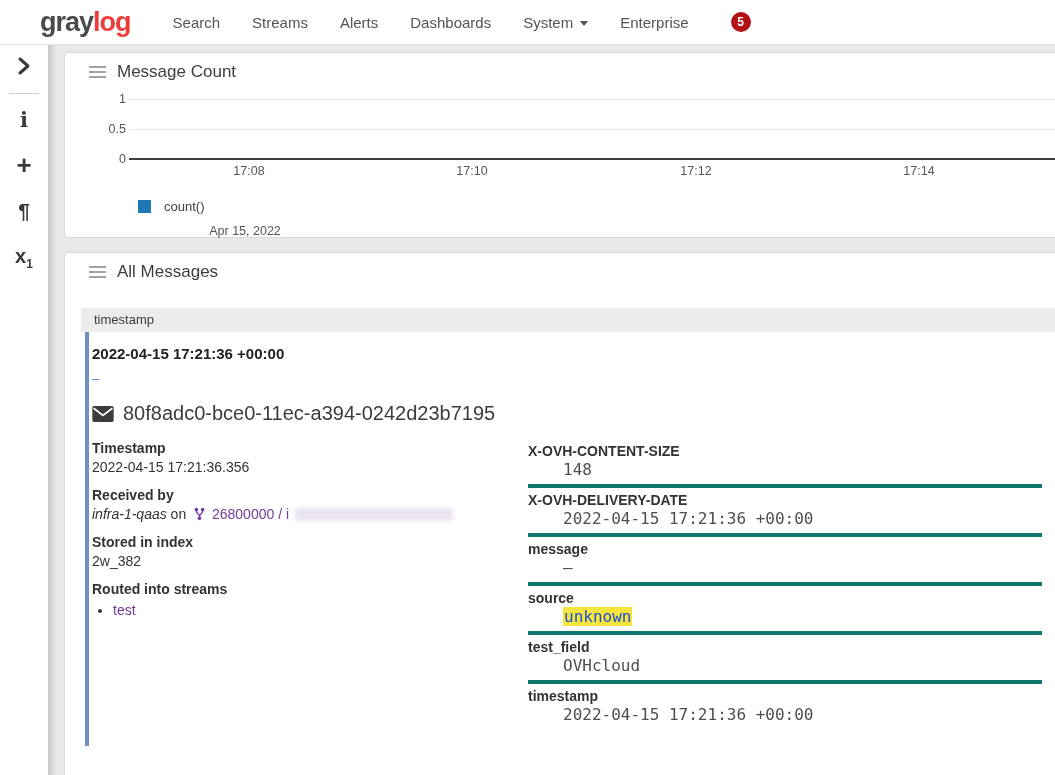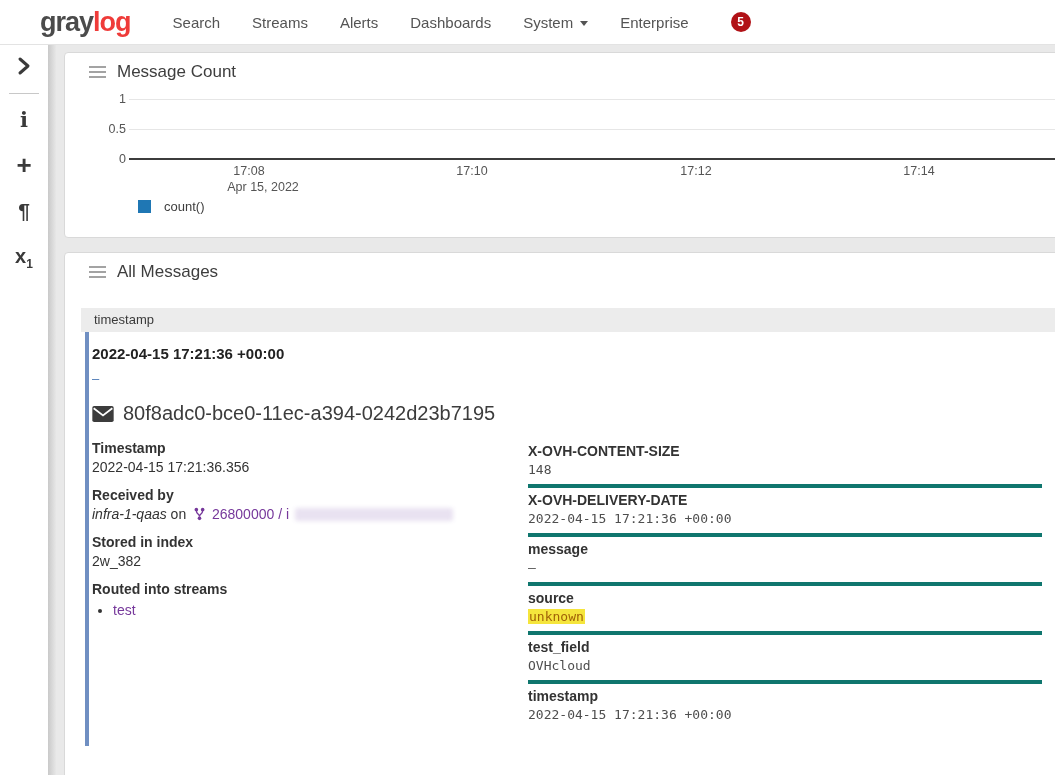--- a/index.html
+++ b/index.html
@@ -108,24 +108,24 @@
     display: inline-block; width: 158px; height: 13px; background: #e9e2f1;
     border-radius: 2px; filter: blur(2px); vertical-align: -2px; margin-left: 2px;
   }
   .stream-list { margin: 3px 0 0 21px; }
   .stream-list li { font-size: 14px; line-height: 18px; color: #333; }
 
   .field-block { padding: 4px 0 6px; border-bottom: 4px solid #0f766e; }
   .field-block:last-child { border-bottom: none; }
   .field-name { font-weight: bold; font-size: 14px; color: #333; line-height: 17px; }
   .field-value {
-    font-family: "DejaVu Sans Mono", monospace; font-size: 13px;
-    color: #4e4e4e; line-height: 16px; margin-top: 2px;
-  }
-  .field-value mark { background: #f5e53c; color: #a16207; padding: 0 1px; }
+    font-family: "DejaVu Sans Mono", monospace; font-size: 16px;
+    color: #4e4e4e; line-height: 16px; margin-top: 2px; margin-left: 35px;
+  }
+  .field-value mark { background: #f5e53c; color: #1d4ed8; padding: 0 1px; }
 </style>
 </head>
 <body>
 
 <div class="navbar">
   <div class="logo"><span class="p1">gray</span><span class="p2">log</span></div>
   <div class="nav-items">
     <div class="nav-item">Search</div>
     <div class="nav-item">Streams</div>
     <div class="nav-item">Alerts</div>
@@ -167,21 +167,21 @@
   <div class="gridline axis" style="top:105px;"></div>
 
   <div class="ytick" style="top:39px;">1</div>
   <div class="ytick" style="top:69px;padding-left:14px;">0.5</div>
   <div class="ytick" style="top:99px;">0</div>
 
   <div class="xtick" style="left:184px;">17:08</div>
   <div class="xtick" style="left:407px;">17:10</div>
   <div class="xtick" style="left:631px;">17:12</div>
   <div class="xtick" style="left:854px;">17:14</div>
-  <div class="xdate" style="left:198px;">Apr 15, 2022</div>
+  <div class="xdate" style="left:180px;margin-top:44px;">Apr 15, 2022</div>
 
   <div class="legend">
     <span class="legend-swatch"></span>
     <span class="legend-label">count()</span>
   </div>
 </div>
 
 <div class="panel panel-2">
   <div class="panel-header">
     <span class="drag-handle">

